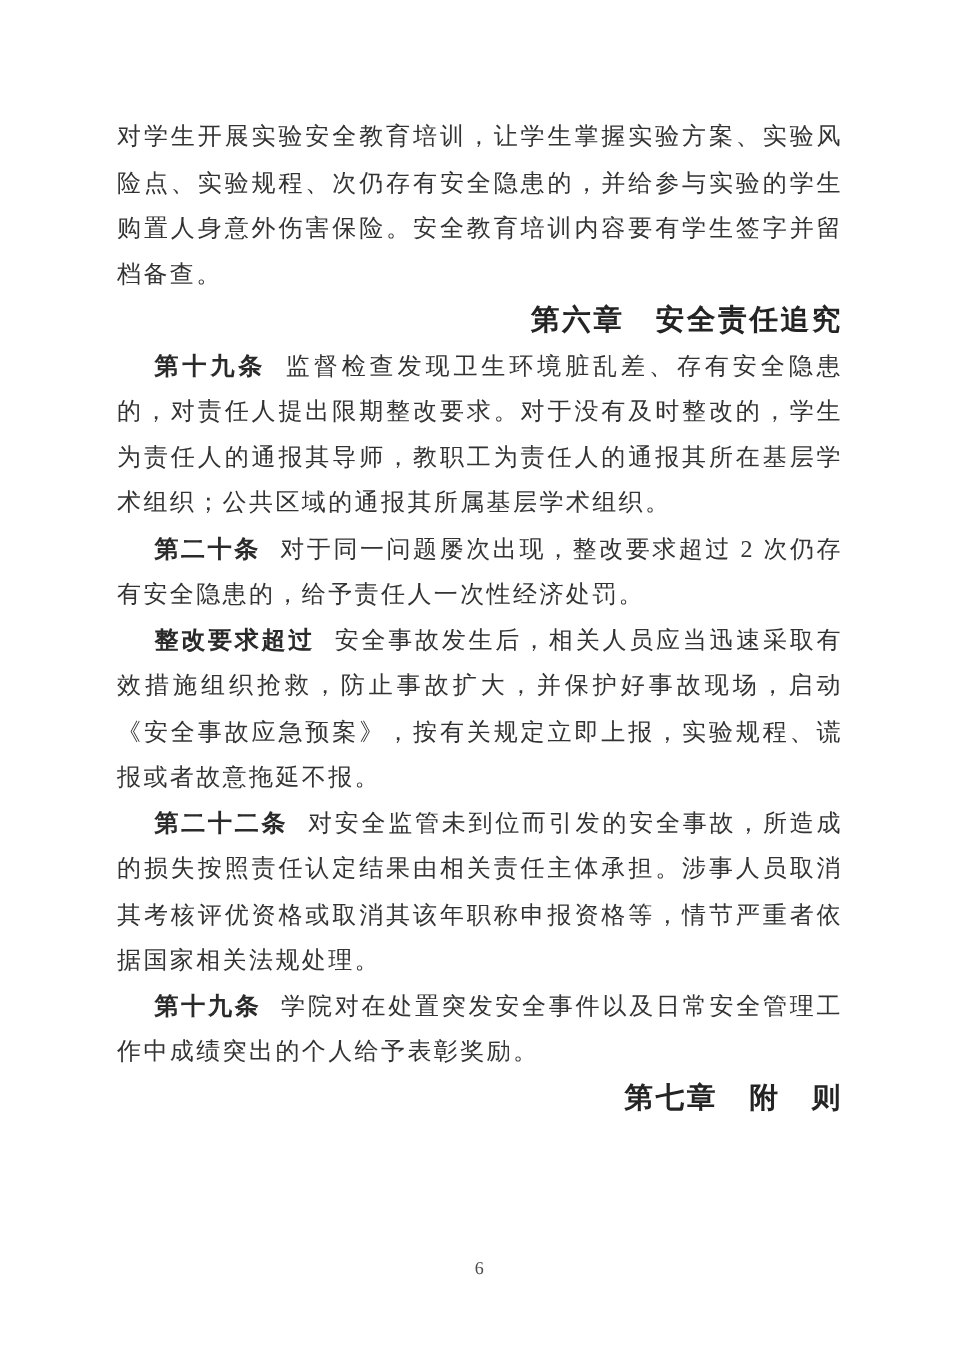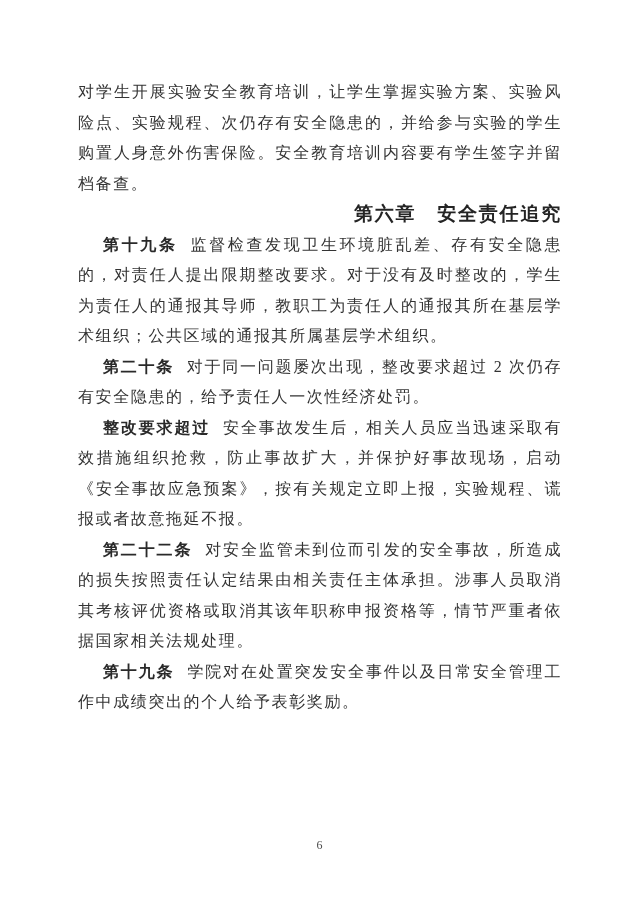--- a/index.html
+++ b/index.html
@@ -76,18 +76,19 @@
     <p class="article"><b class="artnum">第十九条</b><span>监督检查发现卫生环境脏乱差、存有安全隐患的，对责任人提出限期整改要求。对于没有及时整改的，学生为责任人的通报其导师，教职工为责任人的通报其所在基层学术组织；公共区域的通报其所属基层学术组织。</span></p>
 
     <p class="article"><b class="artnum">第二十条</b><span>对于同一问题屡次出现，整改要求超过 2 次仍存有安全隐患的，给予责任人一次性经济处罚。</span></p>
 
     <p class="article"><b class="artnum">整改要求超过</b><span>安全事故发生后，相关人员应当迅速采取有效措施组织抢救，防止事故扩大，并保护好事故现场，启动《安全事故应急预案》，按有关规定立即上报，实验规程、谎报或者故意拖延不报。</span></p>
 
     <p class="article"><b class="artnum">第二十二条</b><span>对安全监管未到位而引发的安全事故，所造成的损失按照责任认定结果由相关责任主体承担。涉事人员取消其考核评优资格或取消其该年职称申报资格等，情节严重者依据国家相关法规处理。</span></p>
 
     <p class="article"><b class="artnum">第十九条</b><span>学院对在处置突发安全事件以及日常安全管理工作中成绩突出的个人给予表彰奖励。</span></p>
 
+    <h2 class="chapter">第七章　附　则</h2>
 
 
   </div>
 
   <div class="pagenum">6</div>
 </div>
 
 </body></html>

